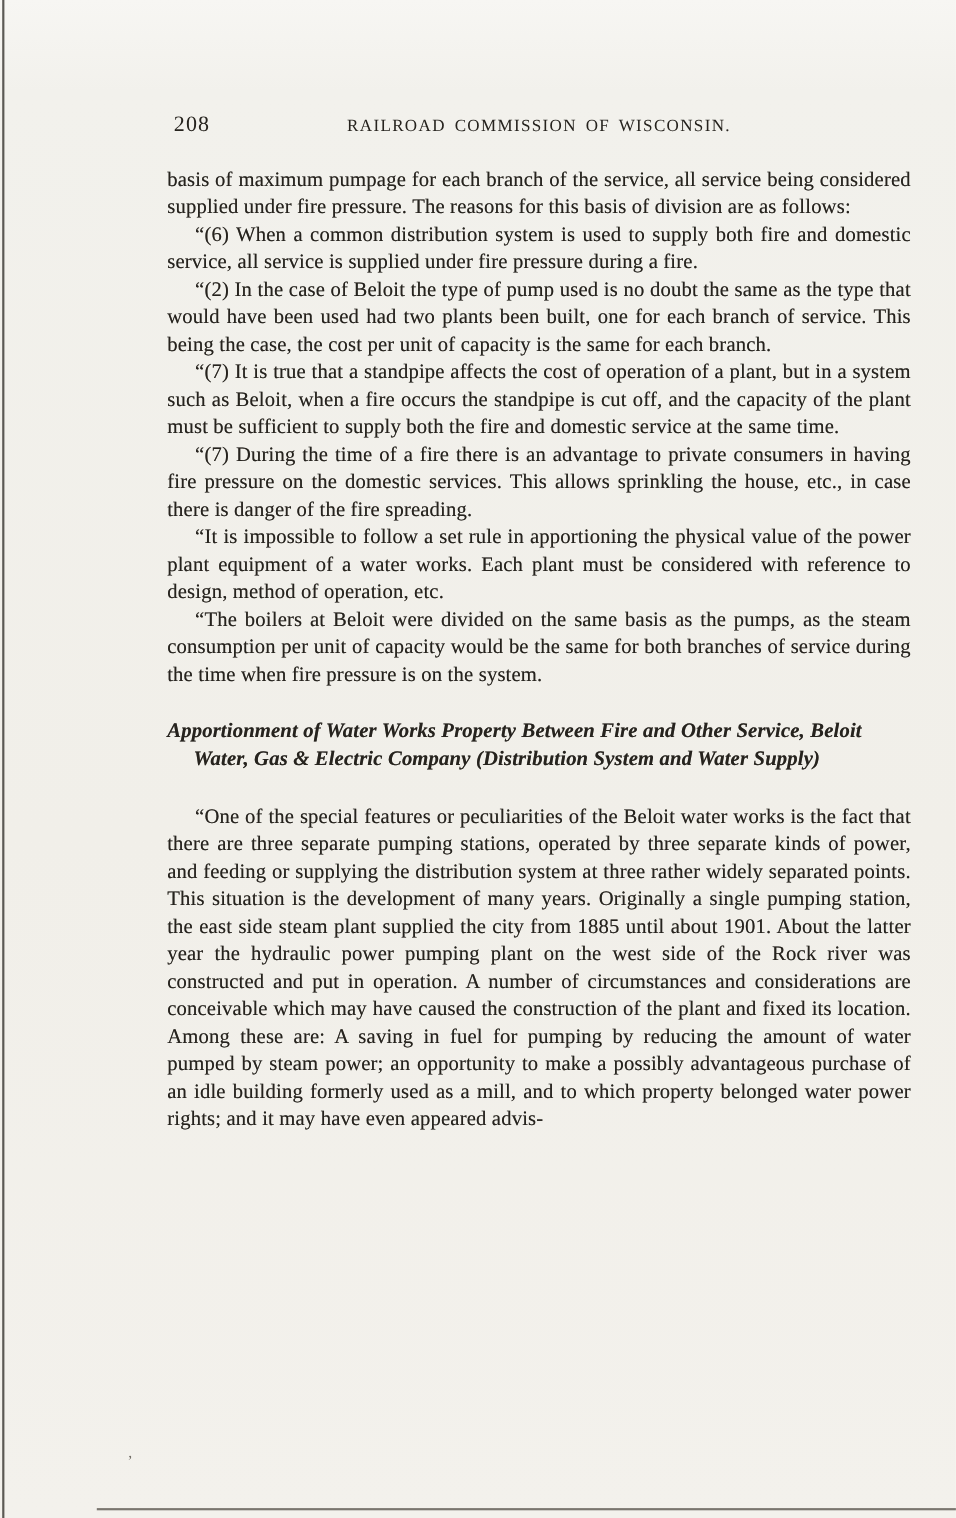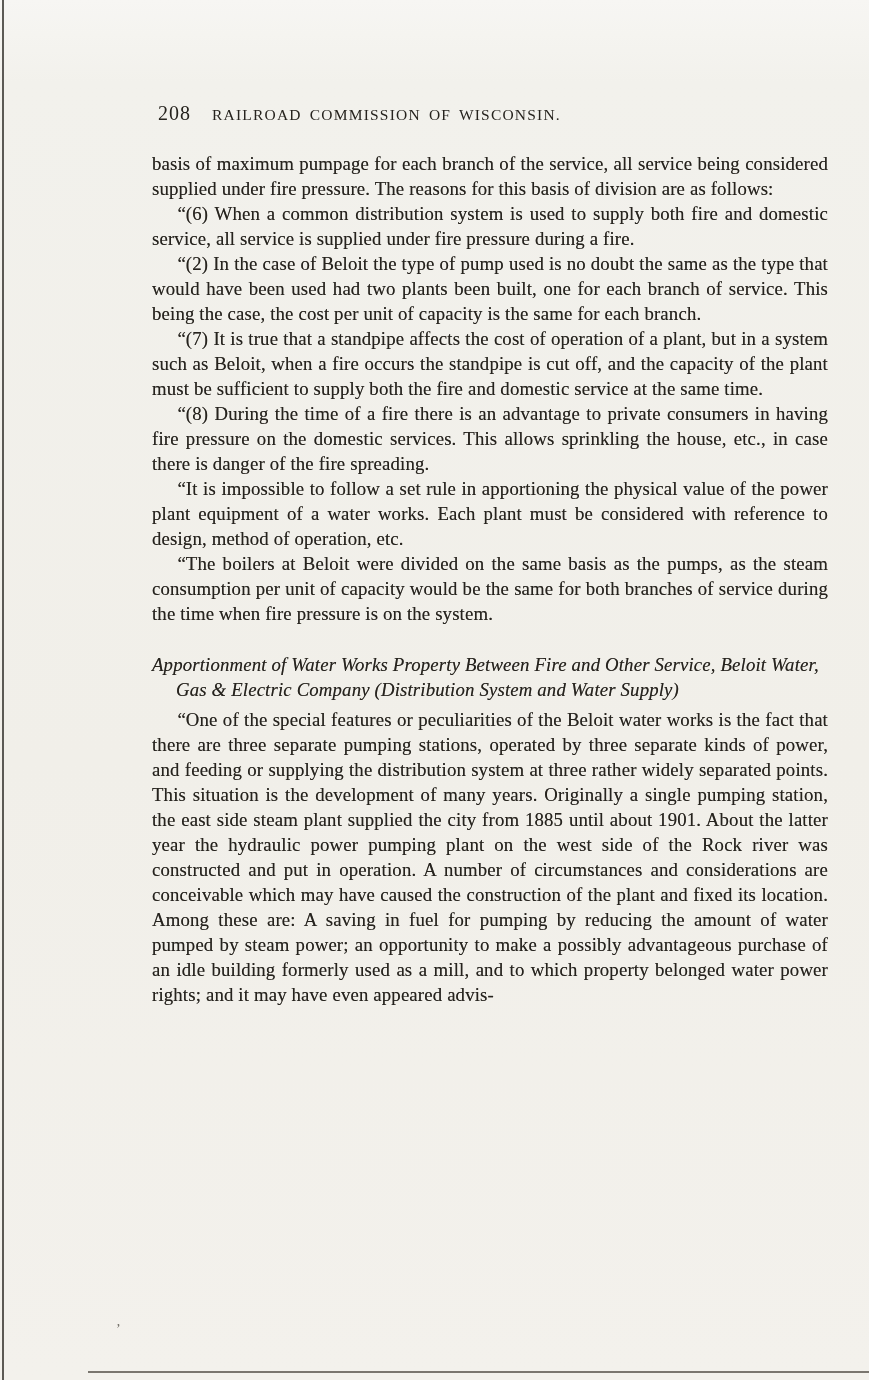--- a/index.html
+++ b/index.html
@@ -54,21 +54,21 @@
   .page-number {
     position: absolute;
     left: 6px; top: 0;
     font-size: 20px;
     letter-spacing: 1px;
   }
   .running-title {
     position: absolute;
     left: 60px; right: 60px;
     top: 4px;
-    text-align: left;
+    text-align: center;
     font-size: 15.5px;
     letter-spacing: 1.2px;
     word-spacing: 3px;
   }
 
   .text-block {
     position: absolute;
     top: 151px;
     left: 152px;
     width: 676px;
@@ -77,26 +77,26 @@
     text-align: justify;
     letter-spacing: 0.15px;
     text-shadow: 0 0 0.5px rgba(38, 35, 30, 0.55);
   }
 
   .para { text-indent: 1.35em; }
   .para.no-indent { text-indent: 0; }
 
   .section-heading {
     font-style: italic;
-    font-weight: normal;
+    font-weight: bold;
     font-size: 18.8px;
     line-height: 25px;
     text-align: left;
     margin-top: 26px;
-    margin-bottom: 5px;
+    margin-bottom: 28px;
     padding-left: 24px;
     text-indent: -24px;
   }
 </style>
 </head>
 <body>
 
 <div class="page">
 
   <div class="edge-left"></div>
@@ -106,21 +106,21 @@
   <header class="page-header">
     <span class="page-number">208</span>
     <span class="running-title">RAILROAD COMMISSION OF WISCONSIN.</span>
   </header>
 
   <main class="text-block">
     <p class="para no-indent">basis of maximum pumpage for each branch of the service, all service being considered supplied under fire pressure. The reasons for this basis of division are as follows:</p>
     <p class="para">“(6) When a common distribution system is used to supply both fire and domestic service, all service is supplied under fire pressure during a fire.</p>
     <p class="para">“(2) In the case of Beloit the type of pump used is no doubt the same as the type that would have been used had two plants been built, one for each branch of service. This being the case, the cost per unit of capacity is the same for each branch.</p>
     <p class="para">“(7) It is true that a standpipe affects the cost of operation of a plant, but in a system such as Beloit, when a fire occurs the standpipe is cut off, and the capacity of the plant must be sufficient to supply both the fire and domestic service at the same time.</p>
-    <p class="para">“(8) During the time of a fire there is an advantage to private consumers in having fire pressure on the domestic services. This allows sprinkling the house, etc., in case there is danger of the fire spreading.</p>
+    <p class="para">“(7) During the time of a fire there is an advantage to private consumers in having fire pressure on the domestic services. This allows sprinkling the house, etc., in case there is danger of the fire spreading.</p>
     <p class="para">“It is impossible to follow a set rule in apportioning the physical value of the power plant equipment of a water works. Each plant must be considered with reference to design, method of operation, etc.</p>
     <p class="para">“The boilers at Beloit were divided on the same basis as the pumps, as the steam consumption per unit of capacity would be the same for both branches of service during the time when fire pressure is on the system.</p>
 
     <h2 class="section-heading">Apportionment of Water Works Property Between Fire and Other Service, Beloit Water, Gas &amp; Electric Company (Distribution System and Water Supply)</h2>
 
     <p class="para">“One of the special features or peculiarities of the Beloit water works is the fact that there are three separate pumping stations, operated by three separate kinds of power, and feeding or supplying the distribution system at three rather widely separated points. This situation is the development of many years. Originally a single pumping station, the east side steam plant supplied the city from 1885 until about 1901. About the latter year the hydraulic power pumping plant on the west side of the Rock river was constructed and put in operation. A number of circumstances and considerations are conceivable which may have caused the construction of the plant and fixed its location. Among these are: A saving in fuel for pumping by reducing the amount of water pumped by steam power; an opportunity to make a possibly advantageous purchase of an idle building formerly used as a mill, and to which property belonged water power rights; and it may have even appeared advis-</p>
   </main>
 
 </div>
 

